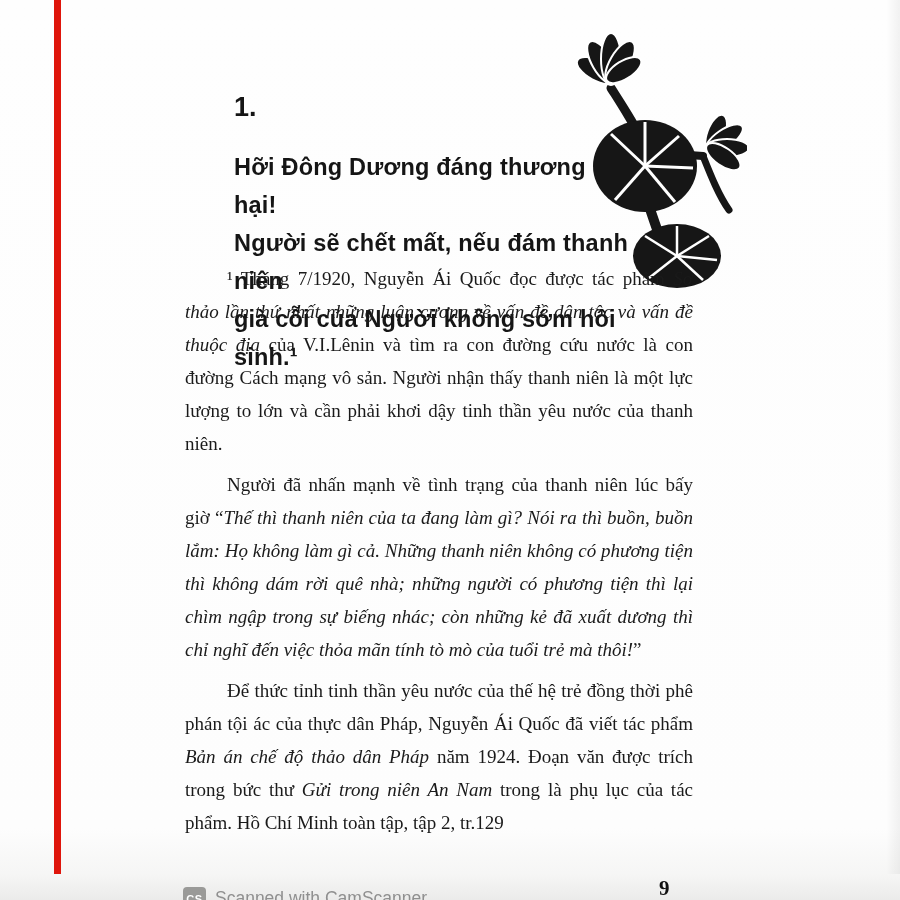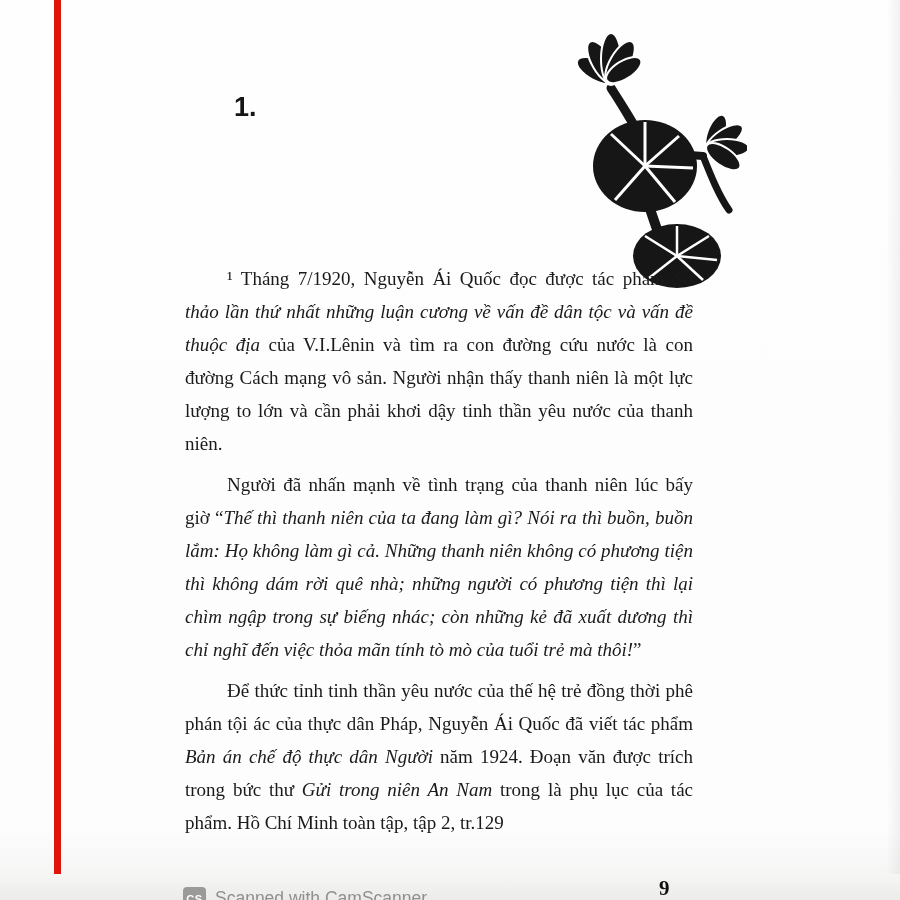--- a/index.html
+++ b/index.html
@@ -118,25 +118,30 @@
           <path d="M124 230 L 164 234"></path>
           <path d="M124 230 L 150 254"></path>
           <path d="M124 230 L 96 252"></path>
         </g>
       </g>
     </svg>
   </div>
 
   <div class="chapter-number">1.</div>
 
+  <div class="heading">
+    <div>Hỡi Đông Dương đáng thương hại!</div>
+    <div>Người sẽ chết mất, nếu đám thanh niên</div>
+    <div>già cỗi của Người không sớm hồi sinh.¹</div>
+  </div>
 
   <div class="body-text">
       <p><span>¹ Tháng 7/1920, Nguyễn Ái Quốc đọc được tác phẩm </span><span class="it">Sơ thảo lần thứ nhất những luận cương về vấn đề dân tộc và vấn đề thuộc địa</span><span> của V.I.Lênin và tìm ra con đường cứu nước là con đường Cách mạng vô sản. Người nhận thấy thanh niên là một lực lượng to lớn và cần phải khơi dậy tinh thần yêu nước của thanh niên.</span></p>
       <p><span>Người đã nhấn mạnh về tình trạng của thanh niên lúc bấy giờ “</span><span class="it">Thế thì thanh niên của ta đang làm gì? Nói ra thì buồn, buồn lắm: Họ không làm gì cả. Những thanh niên không có phương tiện thì không dám rời quê nhà; những người có phương tiện thì lại chìm ngập trong sự biếng nhác; còn những kẻ đã xuất dương thì chỉ nghĩ đến việc thỏa mãn tính tò mò của tuổi trẻ mà thôi!</span><span>”</span></p>
-      <p><span>Để thức tỉnh tinh thần yêu nước của thế hệ trẻ đồng thời phê phán tội ác của thực dân Pháp, Nguyễn Ái Quốc đã viết tác phẩm </span><span class="it">Bản án chế độ thực dân Người</span><span> năm 1924. Đoạn văn được trích trong bức thư </span><span class="it">Gửi trong niên An Nam</span><span> trong là phụ lục của tác phẩm. Hồ Chí Minh toàn tập, tập 2, tr.129</span></p>
+      <p><span>Để thức tỉnh tinh thần yêu nước của thế hệ trẻ đồng thời phê phán tội ác của thực dân Pháp, Nguyễn Ái Quốc đã viết tác phẩm </span><span class="it">Bản án chế độ thảo dân Pháp</span><span> năm 1924. Đoạn văn được trích trong bức thư </span><span class="it">Gửi trong niên An Nam</span><span> trong là phụ lục của tác phẩm. Hồ Chí Minh toàn tập, tập 2, tr.129</span></p>
     </div>
 
   <div class="footer-strip"></div>
   <div class="cs-row">
     <span class="cs-icon">CS</span>
     <span>Scanned with CamScanner</span>
   </div>
   <div class="page-number">9</div>
 
 </div>

